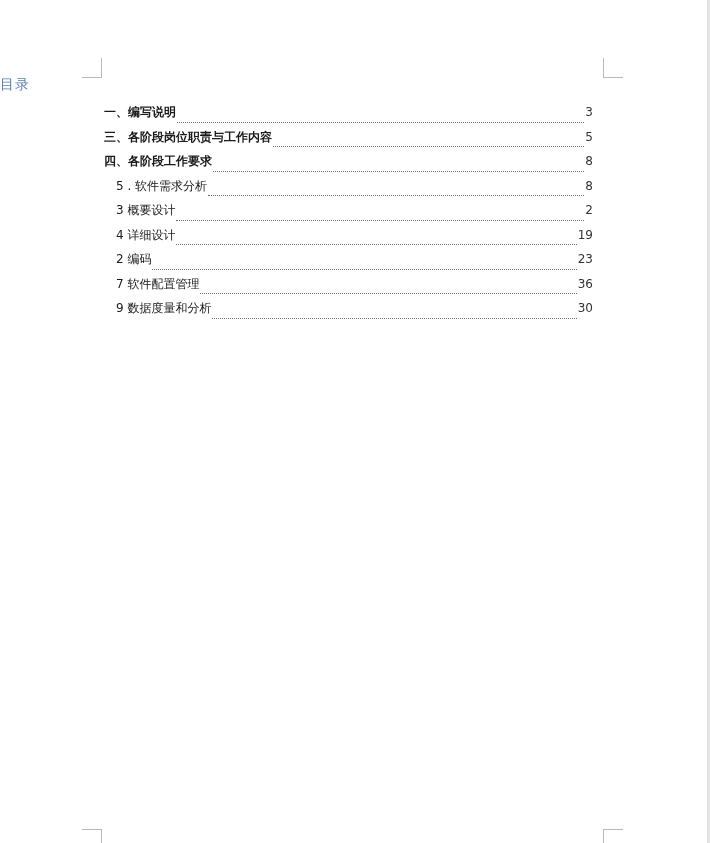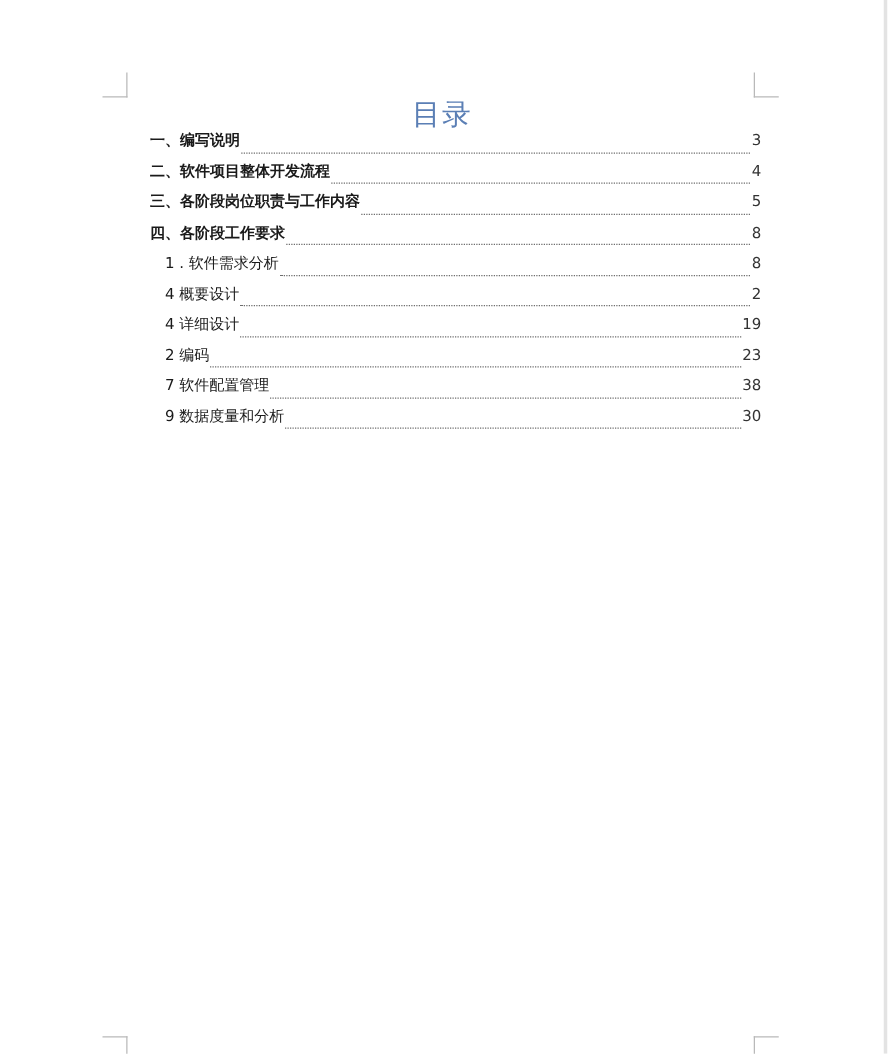--- a/index.html
+++ b/index.html
@@ -18,23 +18,23 @@
       background: #e3e3e3;
     }
     .corner { position: absolute; width: 19px; height: 19px; border-color: #b9b9b9; border-style: solid; border-width: 0; }
     .corner.tl { left: 82px; top: 58px; border-right-width: 1px; border-bottom-width: 1px; }
     .corner.tr { left: 603px; top: 58px; border-left-width: 1px; border-bottom-width: 1px; }
     .corner.bl { left: 82px; top: 829px; border-right-width: 1px; border-top-width: 1px; height: 14px; }
     .corner.br { left: 603px; top: 829px; border-left-width: 1px; border-top-width: 1px; height: 14px; }
 
     .toc-title {
       position: absolute; left: 0; width: 707px; top: 76px;
-      text-align: center; font-size: 23px; color: #5b7fb5; letter-spacing: 1px; font-family: Liberation Serif, serif;
+      text-align: left; font-size: 14px; color: #5b7fb5; letter-spacing: 1px; font-family: Liberation Serif, serif;
     }
-    .toc { position: absolute; left: 120px; top: 104px; width: 489px; text-align: right; }
+    .toc { position: absolute; left: 104px; top: 104px; width: 489px; text-align: right; }
     .toc-row {
       display: flex; align-items: baseline; height: 24.5px;
       font-size: 12px; line-height: 16px; color: #1a1a1a; white-space: nowrap;
     }
     .toc-row.level1 { font-weight: 600; padding-left: 0; }
     .toc-row.level2 { padding-left: 12px; font-weight: normal; }
     .toc-label { flex: 0 0 auto; }
     .toc-leader {
       flex: 1 1 auto; margin: 0 1px; height: 1px; align-self: flex-end; margin-bottom: 6px;
       border-bottom: 1px dotted #6d6d6d;
@@ -52,58 +52,53 @@
 
   <div class="toc-title">目录</div>
 
   <div class="toc">
     <div class="toc-row level1">
       <span class="toc-label">一、编写说明</span>
       <span class="toc-leader"></span>
       <span class="toc-page">3</span>
     </div>
     <div class="toc-row level1">
-      <span class="toc-label">二、软件项目整体开发流程</span>
-      <span class="toc-leader"></span>
-      <span class="toc-page">4</span>
-    </div>
-    <div class="toc-row level1">
       <span class="toc-label">三、各阶段岗位职责与工作内容</span>
       <span class="toc-leader"></span>
       <span class="toc-page">5</span>
     </div>
     <div class="toc-row level1">
       <span class="toc-label">四、各阶段工作要求</span>
       <span class="toc-leader"></span>
       <span class="toc-page">8</span>
     </div>
     <div class="toc-row level2">
-      <span class="toc-label">1 . 软件需求分析</span>
+      <span class="toc-label">5 . 软件需求分析</span>
       <span class="toc-leader"></span>
       <span class="toc-page">8</span>
     </div>
     <div class="toc-row level2">
-      <span class="toc-label">4 概要设计</span>
+      <span class="toc-label">3 概要设计</span>
       <span class="toc-leader"></span>
       <span class="toc-page">2</span>
     </div>
     <div class="toc-row level2">
       <span class="toc-label">4 详细设计</span>
       <span class="toc-leader"></span>
       <span class="toc-page">19</span>
     </div>
     <div class="toc-row level2">
       <span class="toc-label">2 编码</span>
       <span class="toc-leader"></span>
       <span class="toc-page">23</span>
     </div>
     <div class="toc-row level2">
       <span class="toc-label">7 软件配置管理</span>
       <span class="toc-leader"></span>
-      <span class="toc-page">38</span>
+      <span class="toc-page">36</span>
     </div>
     <div class="toc-row level2">
       <span class="toc-label">9 数据度量和分析</span>
       <span class="toc-leader"></span>
       <span class="toc-page">30</span>
     </div>
   </div>
 </div>
 <div class="right-edge"></div>
 

